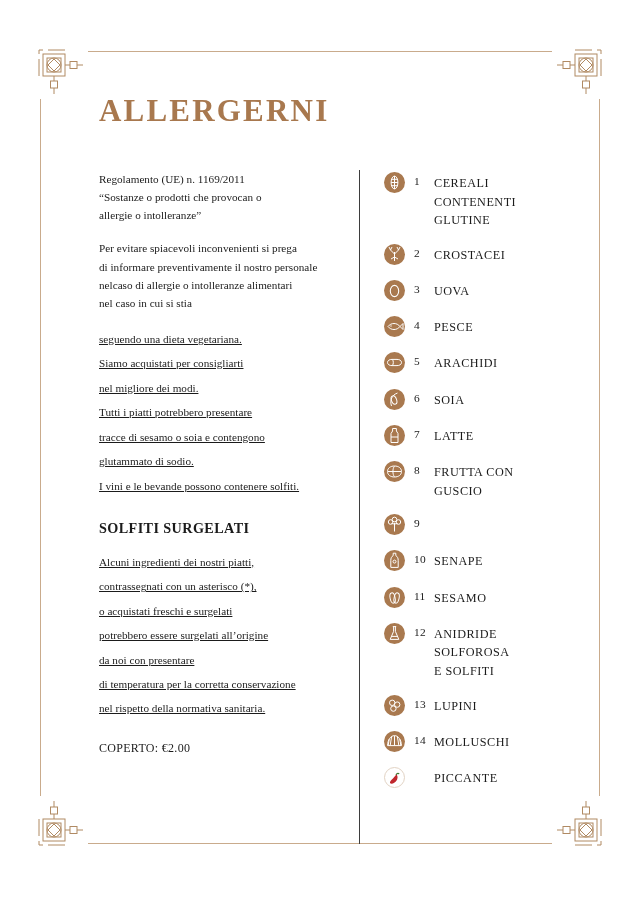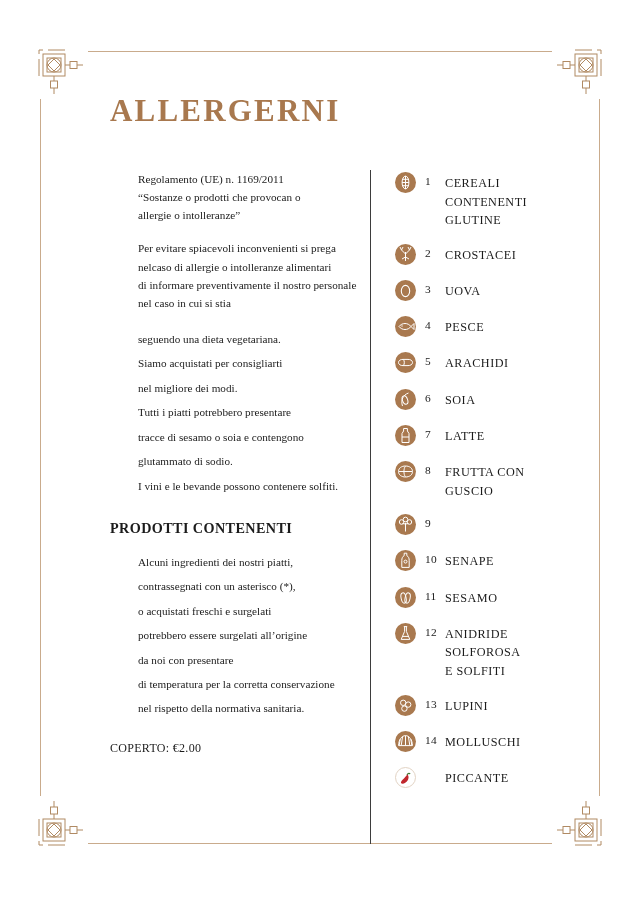--- a/index.html
+++ b/index.html
@@ -39,21 +39,21 @@
     height: 60px;
   }
   .corner.tl { left: -6px;  top: -6px; }
   .corner.tr { right: -6px; top: -6px;  transform: scaleX(-1); }
   .corner.bl { left: -6px;  bottom: -6px; transform: scaleY(-1); }
   .corner.br { right: -6px; bottom: -6px; transform: scale(-1,-1); }
 
   
   .content {
     position: absolute;
-    left: 110px;
+    left: 99px;
     top: 95px;
     width: 460px;
     height: 720px;
   }
 
   .doc-title {
     font-size: 31px;
     letter-spacing: 2.2px;
     font-weight: bold;
     color: #a8784e;
@@ -88,22 +88,23 @@
 
   
   .para {
     margin: 0 0 15px 0;
     font-size: 11.2px;
     line-height: 1.62;
     color: #1b1b1b;
   }
   .para.loose {
     line-height: 2.18;
-  }
-  .para .ln { display: block; margin-left: 28px; }
+    text-decoration: underline;
+  }
+  .para .ln { display: block; }
 
   .subhead {
     font-size: 14.2px;
     font-weight: bold;
     margin: 22px 0 13px 0;
     letter-spacing: 0.4px;
   }
 
   .coperto {
     font-size: 12px;
@@ -239,36 +240,36 @@
 
       <p class="para">
         <span class="ln">Regolamento (UE) n. 1169/2011</span>
         <span class="ln">“Sostanze o prodotti che provocan o</span>
         <span class="ln">allergie o intolleranze”</span>
       </p>
 
 
       <p class="para">
         <span class="ln">Per evitare spiacevoli inconvenienti si prega</span>
+        <span class="ln">di informare preventivamente il nostro personale</span>
         <span class="ln">nelcaso di allergie o intolleranze alimentari</span>
-        <span class="ln">di informare preventivamente il nostro personale</span>
         <span class="ln">nel caso in cui si stia</span>
       </p>
 
       <p class="para loose">
         <span class="ln">seguendo una dieta vegetariana.</span>
         <span class="ln">Siamo acquistati per consigliarti</span>
         <span class="ln">nel migliore dei modi.</span>
         <span class="ln">Tutti i piatti potrebbero presentare</span>
         <span class="ln">tracce di sesamo o soia e contengono</span>
         <span class="ln">glutammato di sodio.</span>
         <span class="ln">I vini e le bevande possono contenere solfiti.</span>
       </p>
 
-      <div class="subhead">PRODOTTI CONTENENTI</div>
+      <div class="subhead">SOLFITI SURGELATI</div>
 
       <p class="para loose">
         <span class="ln">Alcuni ingredienti dei nostri piatti,</span>
         <span class="ln">contrassegnati con un asterisco (*),</span>
         <span class="ln">o acquistati freschi e surgelati</span>
         <span class="ln">potrebbero essere surgelati all’origine</span>
         <span class="ln">da noi con presentare</span>
         <span class="ln">di temperatura per la corretta conservazione</span>
         <span class="ln">nel rispetto della normativa sanitaria.</span>
       </p>

